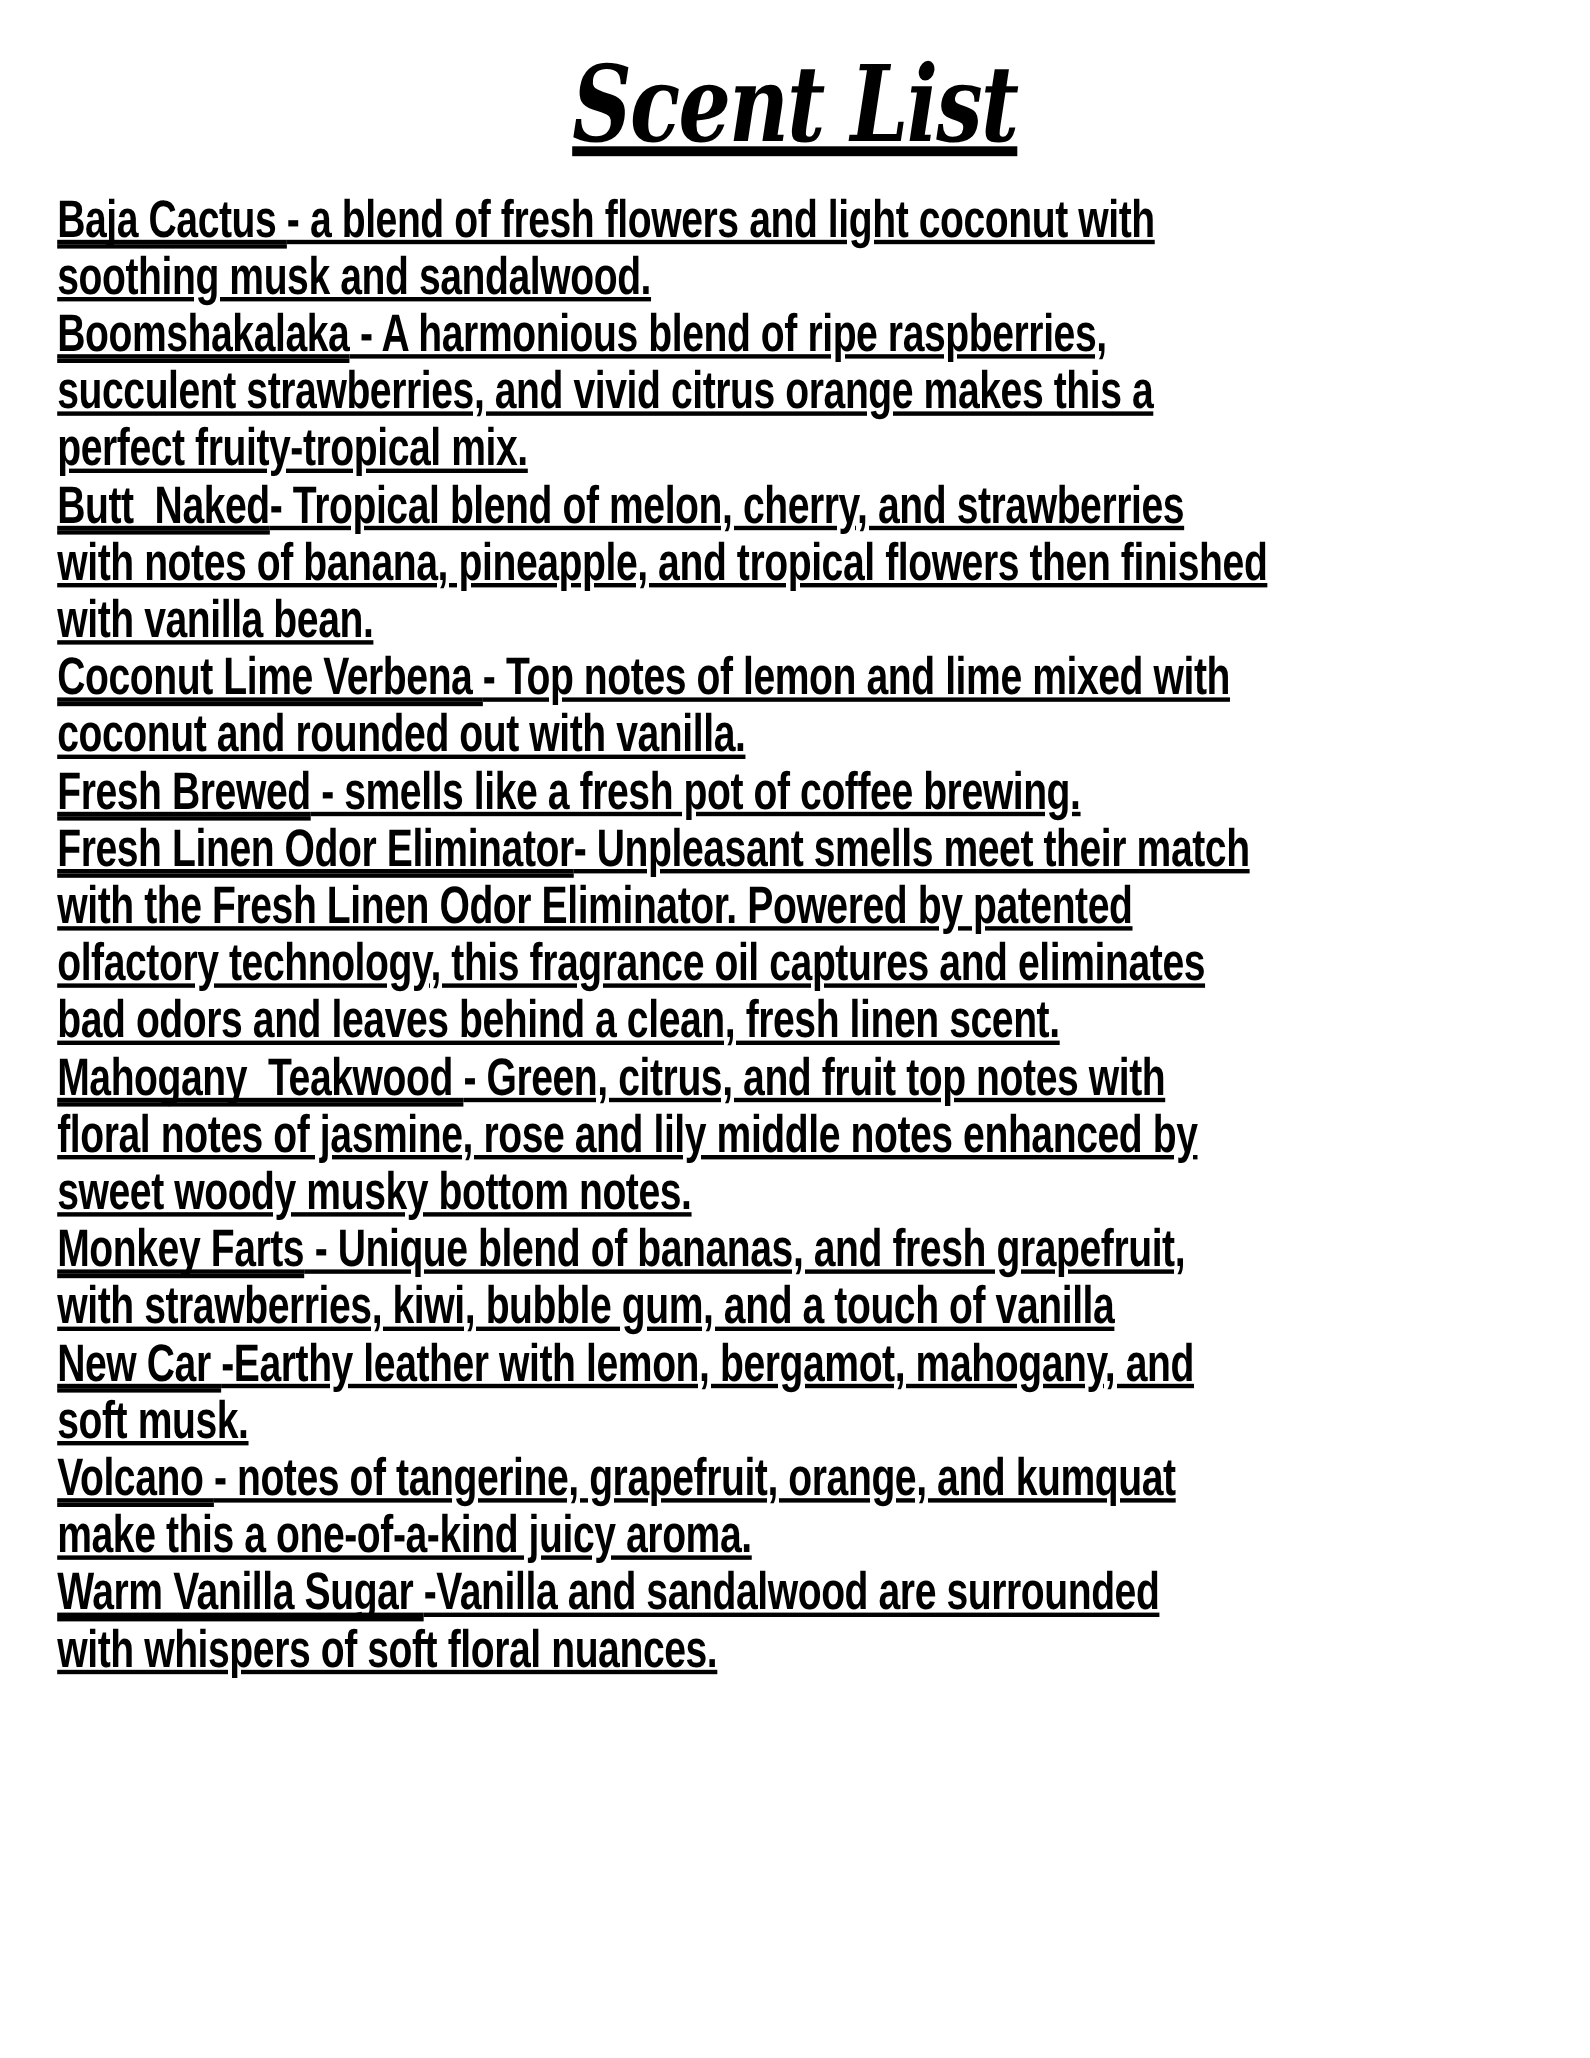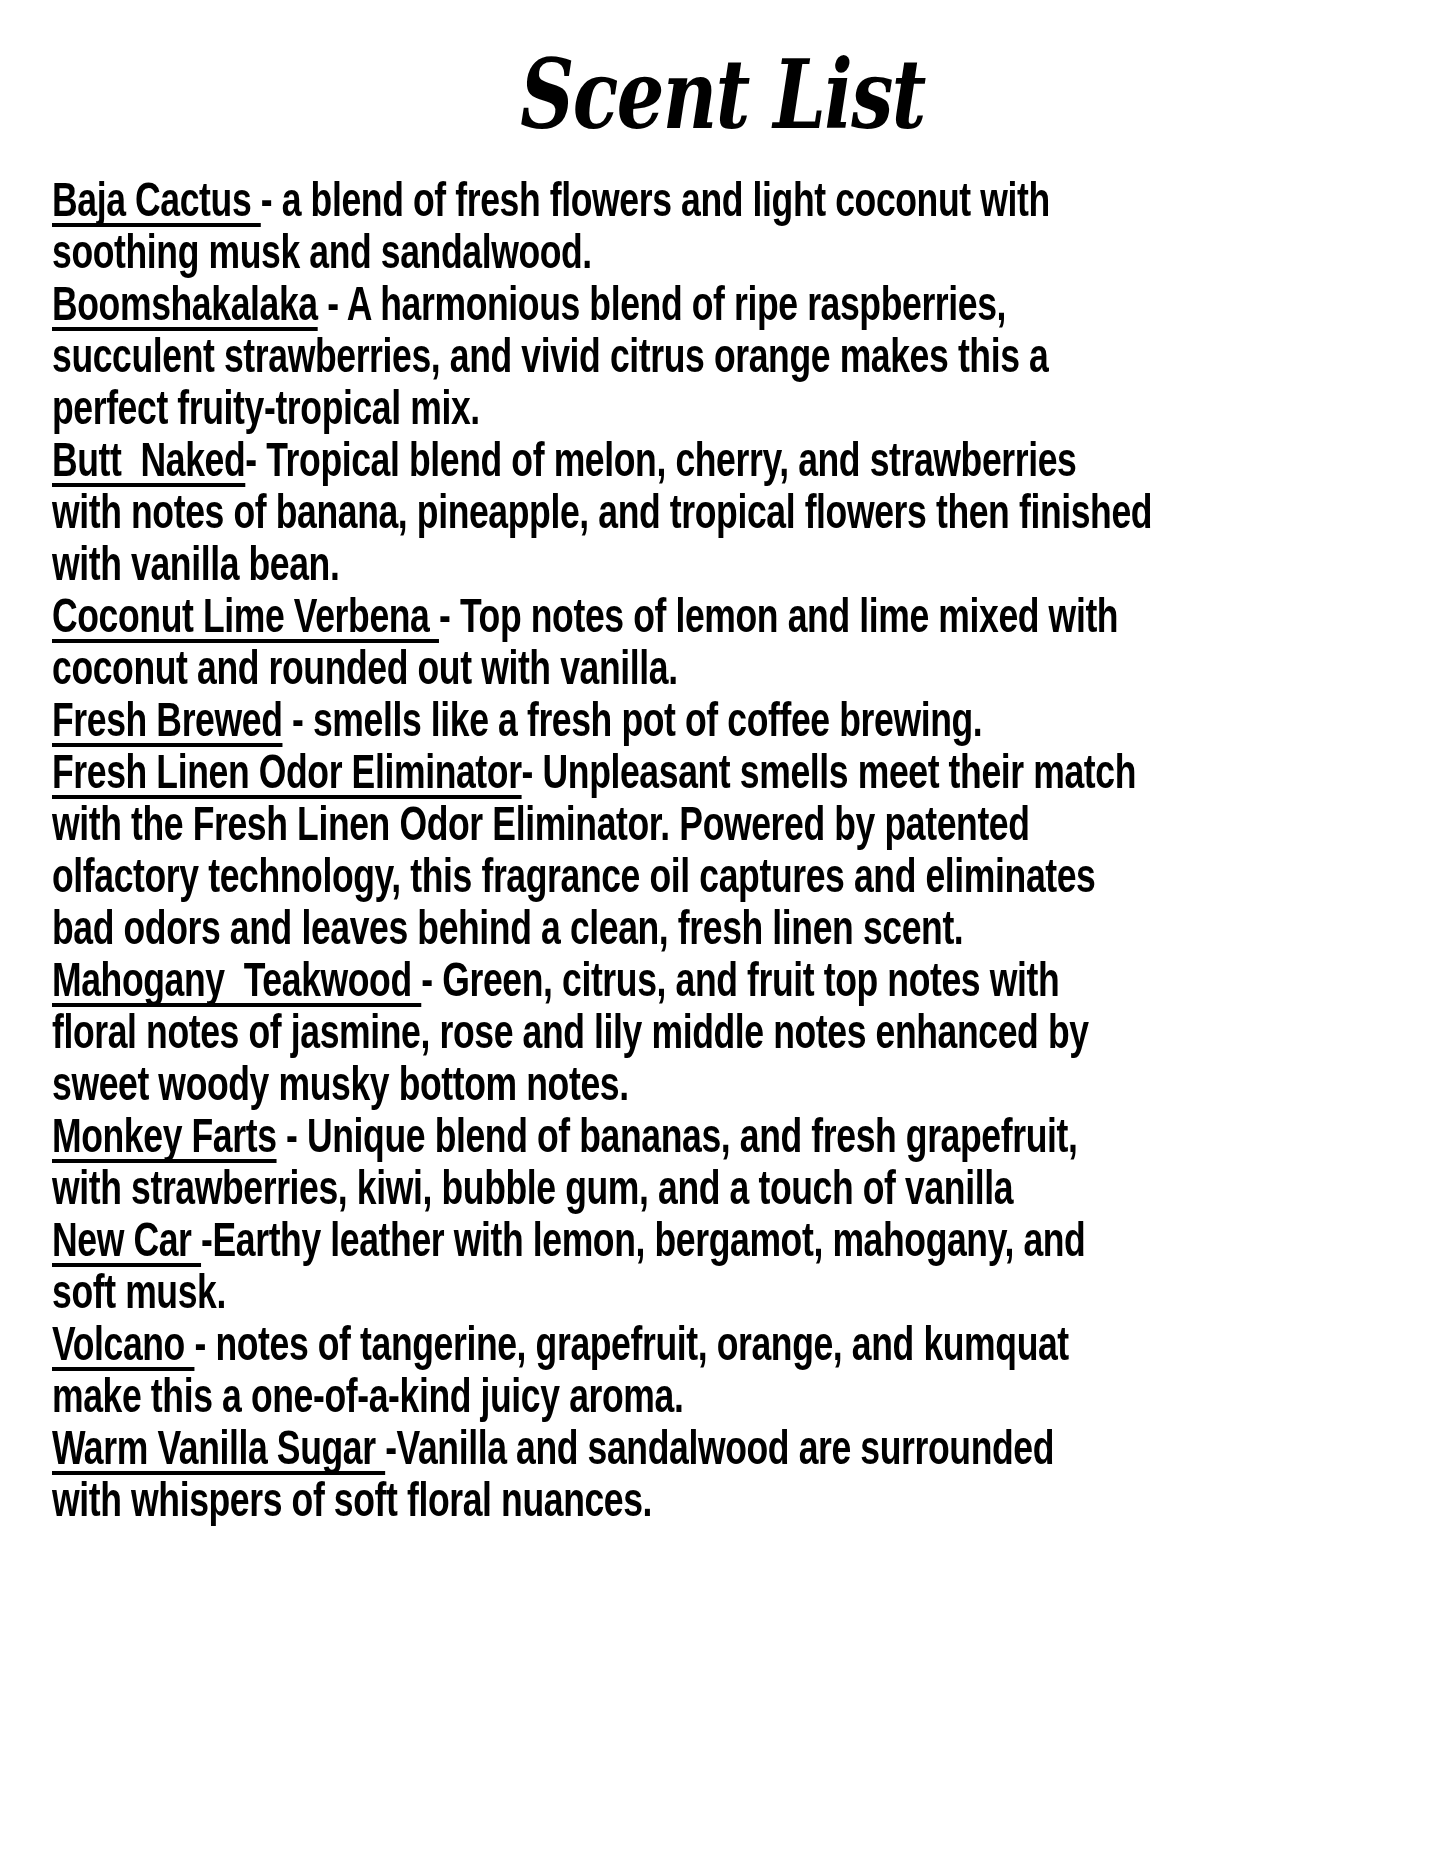--- a/index.html
+++ b/index.html
@@ -8,20 +8,21 @@
     width: 1445px;
     height: 1871px;
     background: #ffffff;
     overflow: hidden;
     position: relative;
   }
   .page {
     width: 1445px;
     height: 1871px;
     background: #ffffff;
+    text-decoration: underline;
   }
   .title {
     margin: 0;
     padding-top: 42px;
     text-align: center;
     font-family: "DejaVu Serif", serif;
     font-style: italic;
     font-weight: 700;
     font-size: 96px;
     line-height: 1.1;

